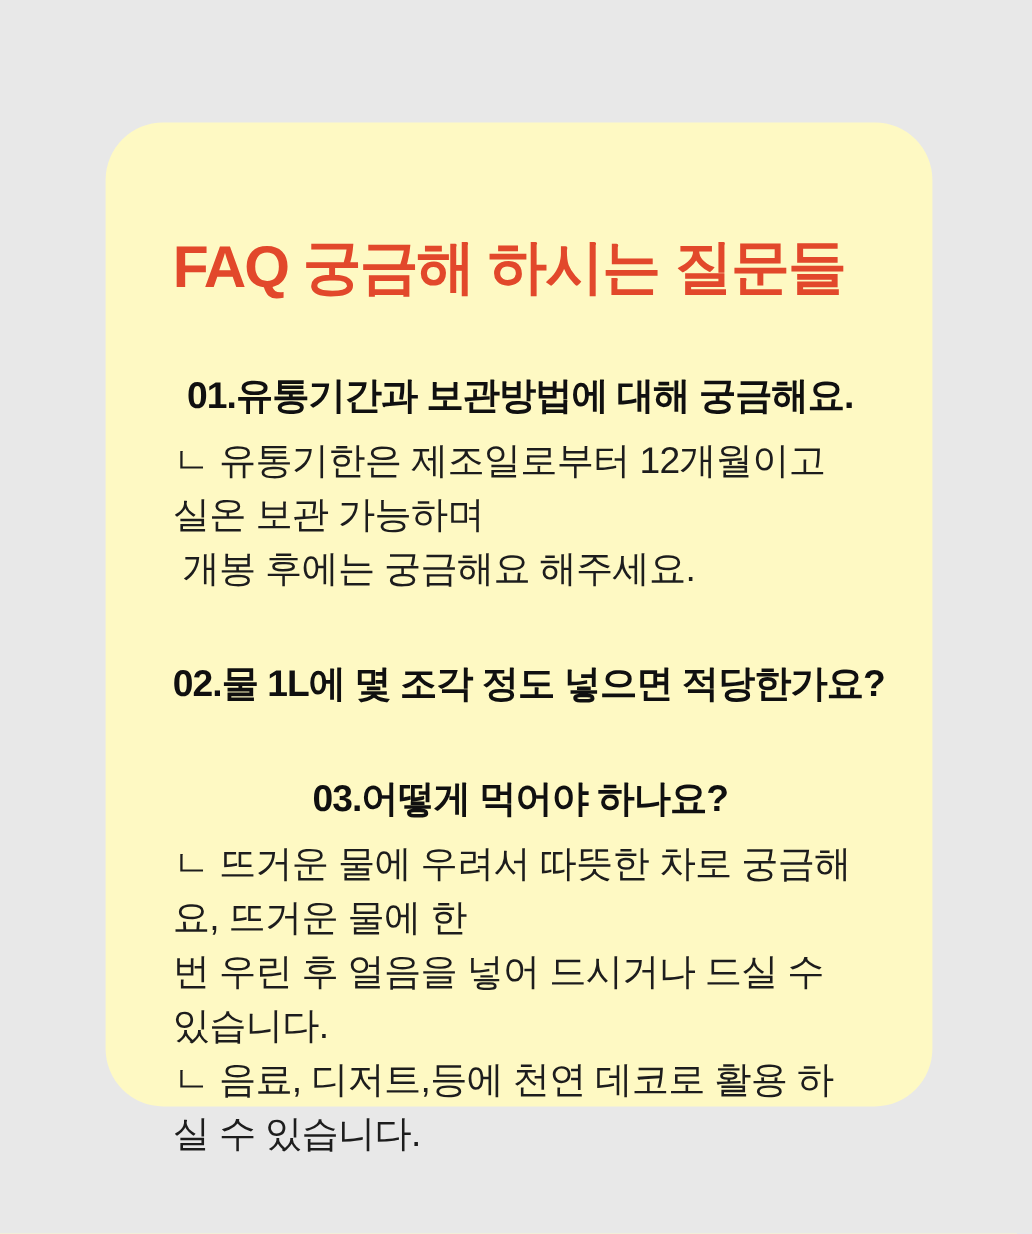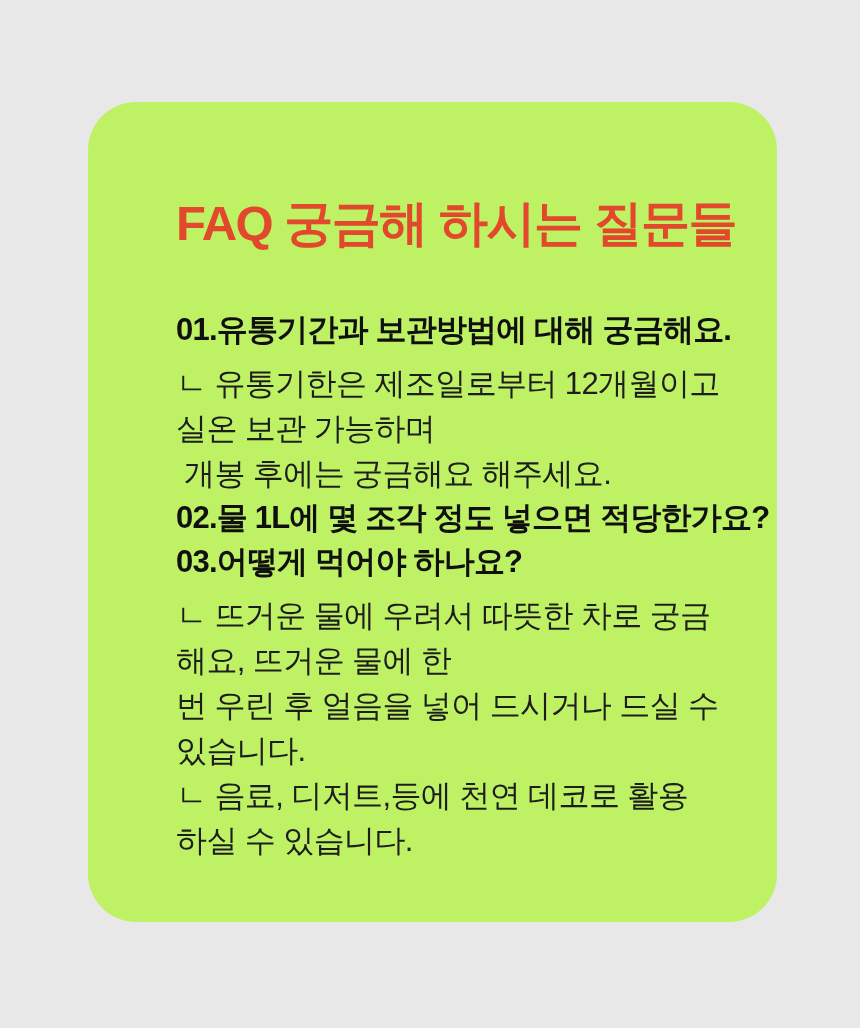--- a/index.html
+++ b/index.html
@@ -14,44 +14,46 @@
     overflow: hidden;
     position: relative;
   }
   .faq-card {
     position: absolute;
     left: 88px;
     top: 102px;
     width: 689px;
     height: 820px;
     box-sizing: border-box;
-    background: #bef264;
+    background: #fef9c3;
     border-radius: 48px;
-    padding: 57px 54px 0 88px;
+    padding: 57px 54px 0 56px;
   }
   .faq-title {
     font-size: 49px;
     line-height: 62px;
     font-weight: 700;
     color: #e2482b;
     letter-spacing: -1.5px;
     white-space: nowrap;
   }
   .faq-item {
+    margin-top: 52px;
   }
   .faq-item.first {
     margin-top: 54px;
   }
   .faq-question {
     font-size: 31px;
     line-height: 44px;
     font-weight: 700;
     color: #101010;
     letter-spacing: -0.8px;
     white-space: nowrap;
+    text-align: center;
   }
   .faq-answer {
     margin-top: 9px;
   }
   .answer-line {
     font-size: 31px;
     line-height: 45px;
     font-weight: 400;
     color: #1d1d1d;
     letter-spacing: -0.6px;

